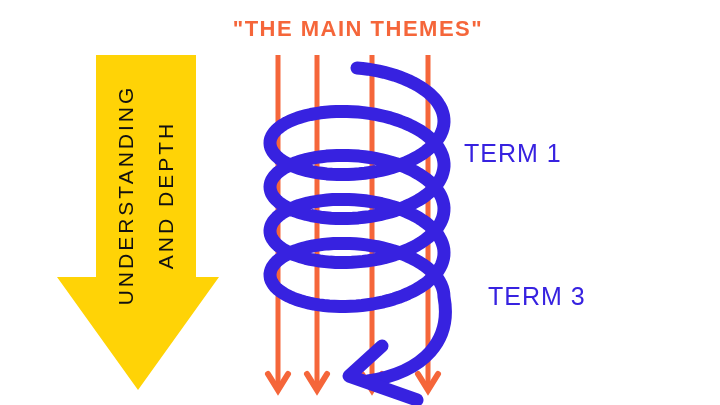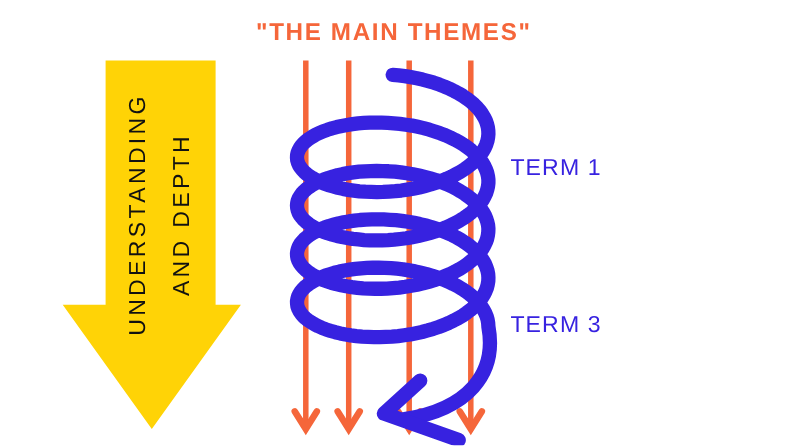--- a/index.html
+++ b/index.html
@@ -51,29 +51,29 @@
     font-size: 21px;
     font-weight: 500;
     letter-spacing: 3px;
     line-height: 40px;
     white-space: nowrap;
   }
   .term-label {
     position: absolute;
     left: 464px;
     color: var(--blue);
-    font-size: 21px;
+    font-size: 25px;
     font-weight: 500;
     letter-spacing: 1px;
     line-height: 26px;
     white-space: nowrap;
   }
   .term-1 { top: 140px; }
   .term-2 { top: 214px; }
-  .term-3 { top: 283px; }
+  .term-3 { top: 283px; margin-left: 24px; }
 
   .understanding-arrow { fill: var(--yellow); stroke: none; }
   .theme-line {
     stroke: var(--orange);
     stroke-width: 5;
     stroke-linecap: butt;
   }
   .theme-line-arrowhead {
     stroke: var(--orange);
     stroke-width: 6;

